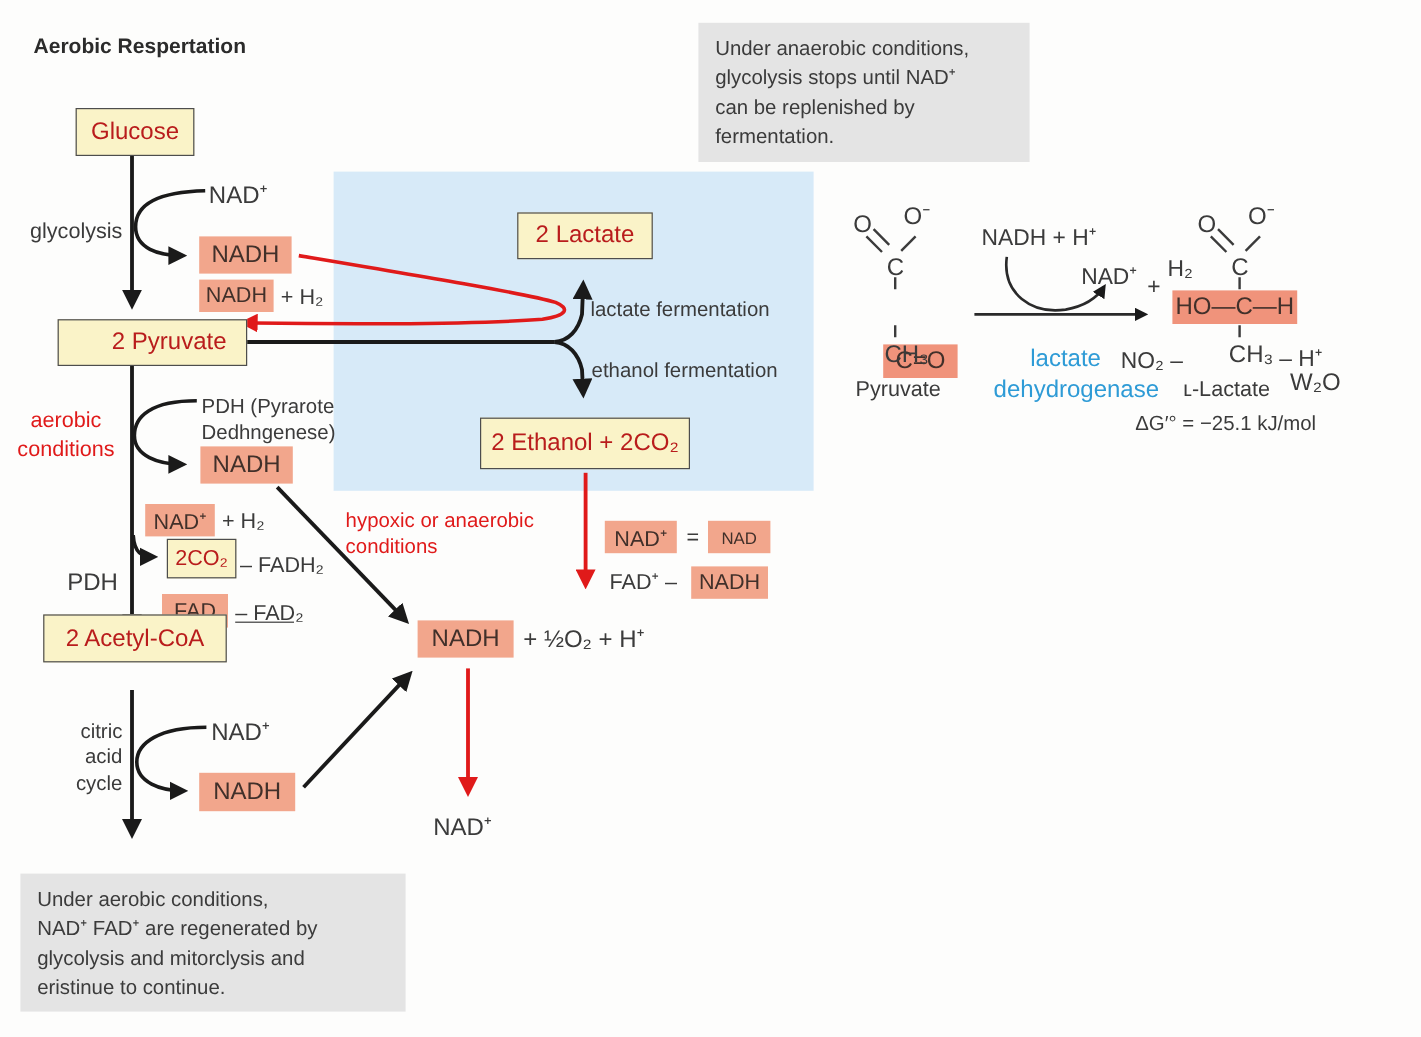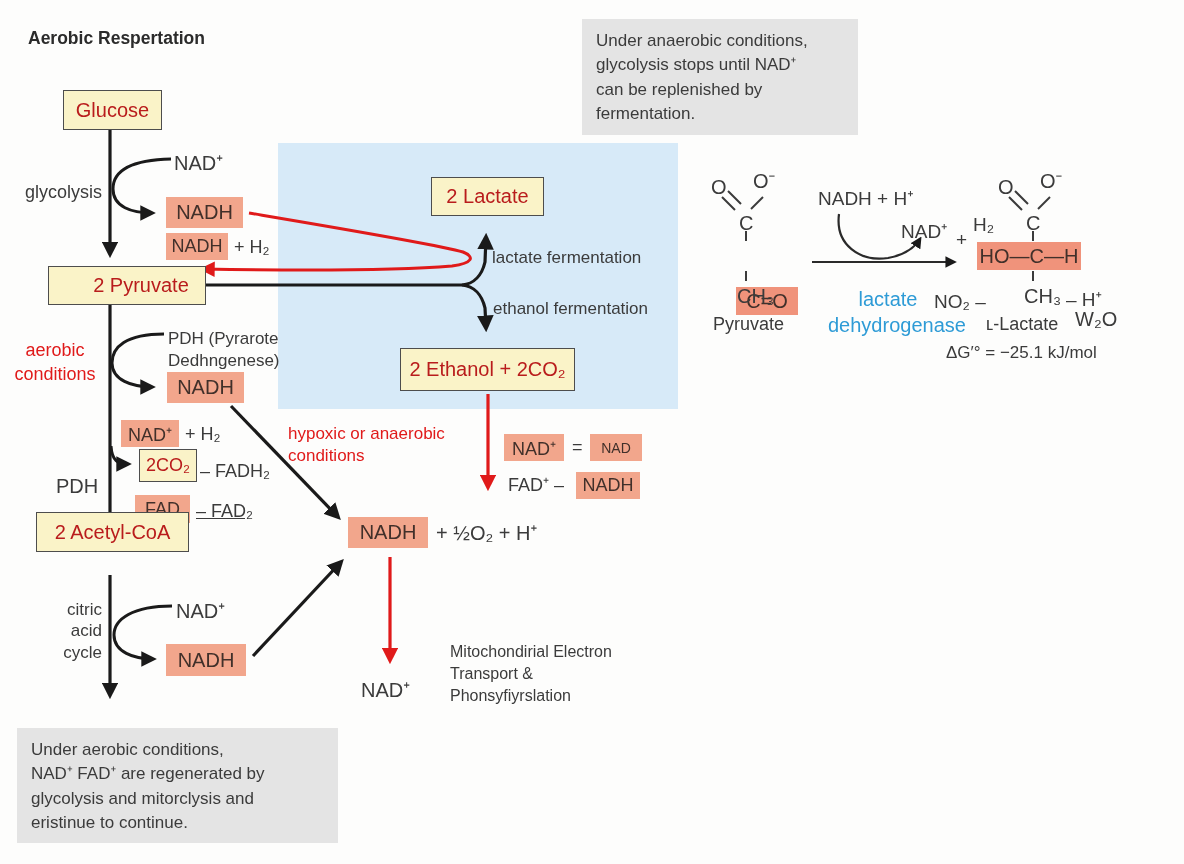--- a/index.html
+++ b/index.html
@@ -118,23 +118,20 @@
 
   <div class="lbl right" style="left:46px;top:599px;width:56px;font-size:17px;line-height:1.25;">citric
 acid
 cycle</div>
   <div class="lbl" style="left:176px;top:598px;font-size:20px;">NAD⁺</div>
   <div class="pink" style="left:166px;top:644px;width:80px;height:32px;">NADH</div>
 
   <div class="pink" style="left:348px;top:517px;width:80px;height:31px;">NADH</div>
   <div class="lbl" style="left:436px;top:520px;font-size:20px;">+ ½O₂ + H⁺</div>
   <div class="lbl" style="left:361px;top:677px;font-size:20px;">NAD⁺</div>
-  <div class="lbl" style="left:450px;top:641px;font-size:16px;line-height:1.38;">Mitochondirial Electron
-Transport &amp;
-Phonsyfiyrslation</div>
 
   <div class="lbl" style="left:711px;top:174px;font-size:20px;">O</div>
   <div class="lbl" style="left:753px;top:168px;font-size:20px;">O⁻</div>
   <div class="lbl" style="left:739px;top:210px;font-size:20px;">C</div>
   <div class="pink pink2" style="left:736px;top:242px;width:62px;height:28px;margin-top:45px;">C=O</div>
   <div class="lbl" style="left:737px;top:283px;font-size:20px;">CH₃</div>
   <div class="lbl" style="left:713px;top:313px;font-size:18px;">Pyruvate</div>
 
   <div class="lbl" style="left:818px;top:186px;font-size:19px;text-align:center;">NADH + H⁺</div>
   <div class="lbl" style="left:901px;top:219px;font-size:19px;">NAD⁺</div>

